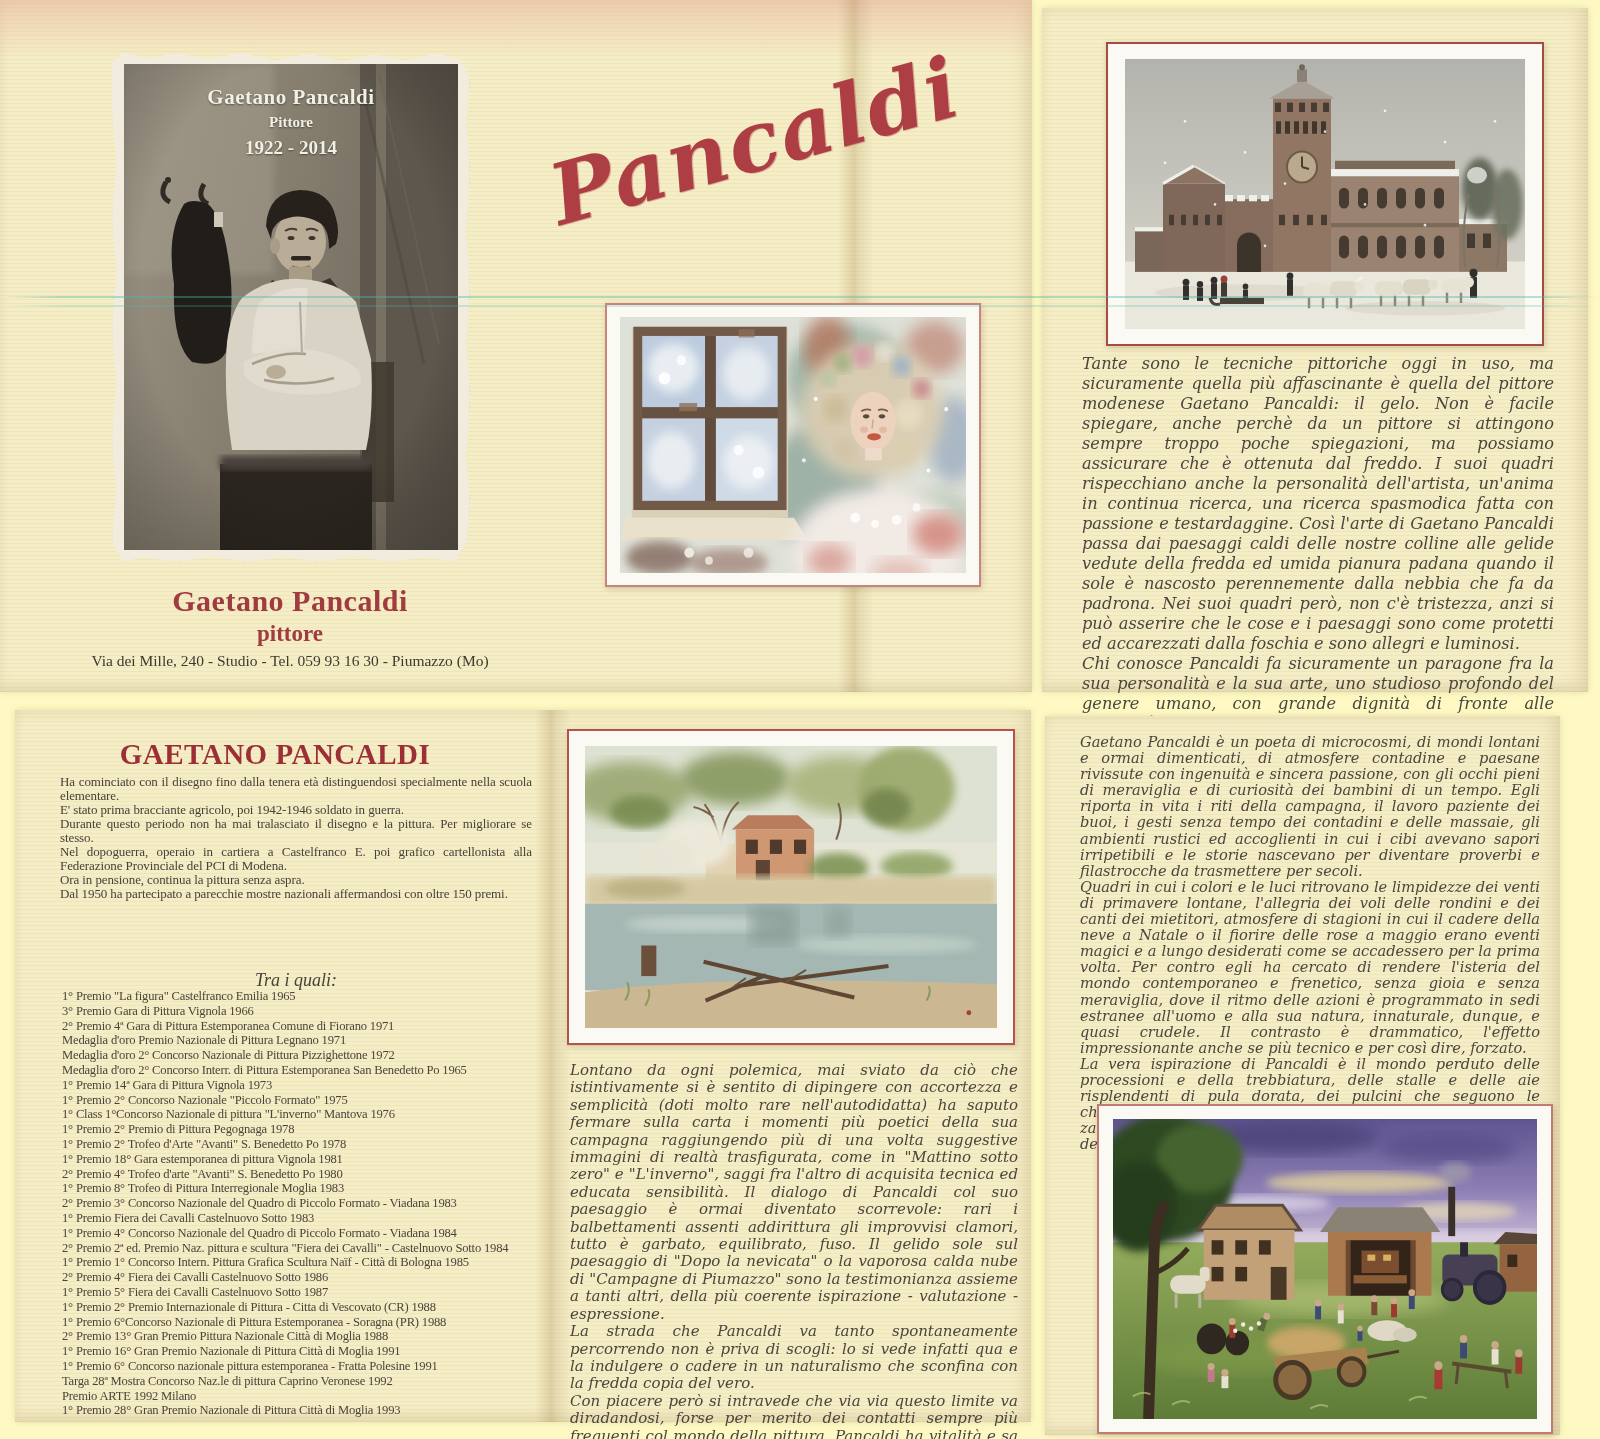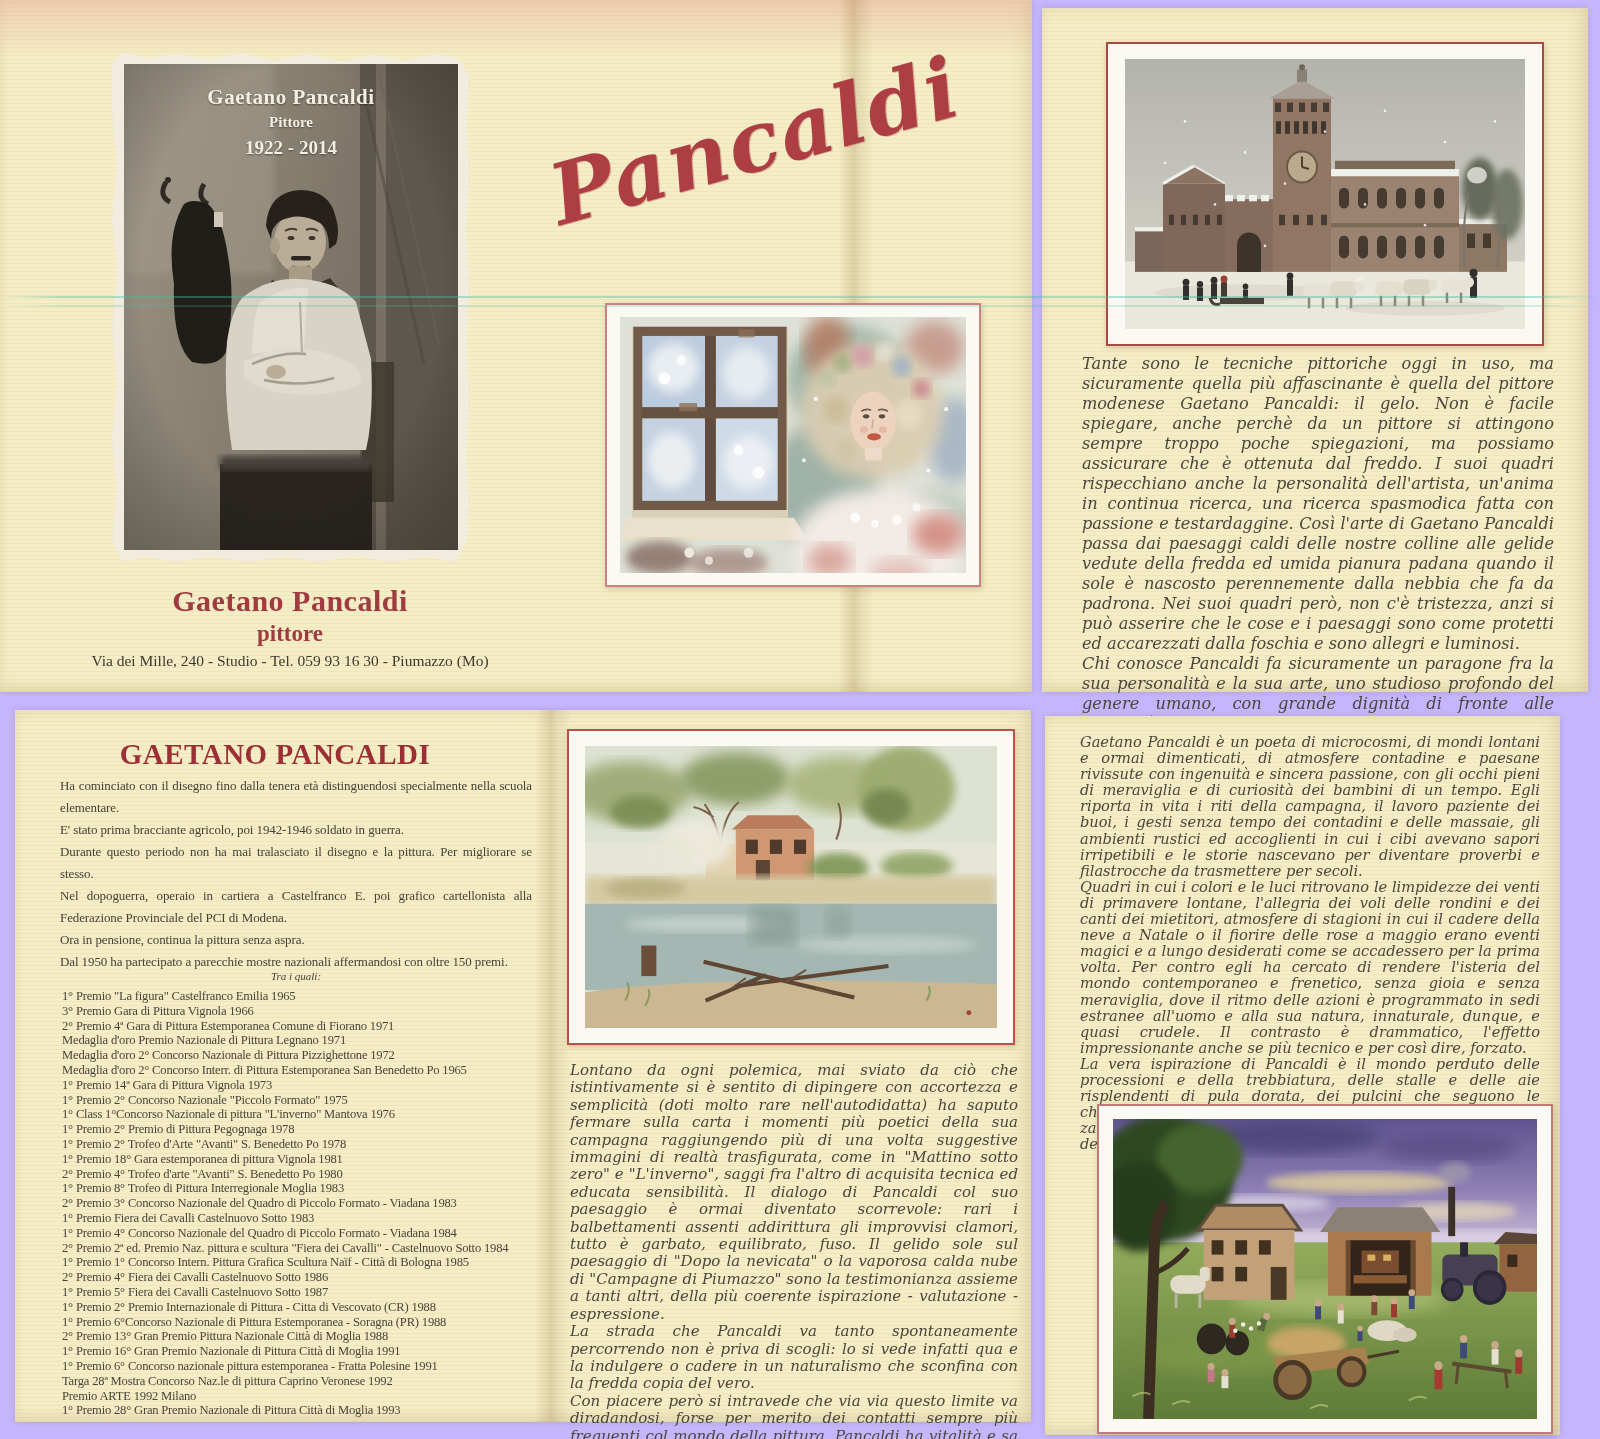--- a/index.html
+++ b/index.html
@@ -1,16 +1,16 @@
 <!DOCTYPE html>
 <html><head>
 <meta charset="utf-8">
 <style>
   html,body{margin:0;padding:0;background:#fbfaf5;}
-  .page{position:relative;width:1600px;height:1439px;background:#c4b5fd;overflow:hidden;
+  .page{position:relative;width:1600px;height:1439px;background:#fef9c3;overflow:hidden;
         font-family:"Liberation Serif", serif;color:#45413a;}
   .panel{position:absolute;background:#f5edc5;
          background-image:repeating-linear-gradient(0deg, rgba(180,150,90,0.09) 0px, rgba(180,150,90,0.09) 1px, transparent 1px, transparent 4px);
          box-shadow:0 0 6px rgba(80,60,20,.15), inset -8px 0 16px rgba(120,90,40,.12), inset 0 -6px 12px rgba(120,90,40,.08);}
   .tl-tint{position:absolute;left:0;right:0;top:0;height:58px;
            background:linear-gradient(180deg, rgba(233,180,158,.55), rgba(233,180,158,0));}
   .fold{position:absolute;top:0;bottom:0;width:36px;
         background:linear-gradient(90deg, rgba(140,105,45,0) 0%, rgba(140,105,45,.22) 45%, rgba(100,75,30,.10) 60%, rgba(140,105,45,0) 100%);}
   .scanline{position:absolute;left:0;width:100%;height:2px;
             background:linear-gradient(90deg, rgba(70,185,165,0) 0%, rgba(70,185,165,.40) 4%, rgba(70,185,165,.40) 96%, rgba(70,185,165,0) 100%);z-index:40;}
@@ -57,25 +57,25 @@
   .quote .para{margin:0;}
   .sig{text-align:right;font-style:italic;}
   .tr-text{left:1082px;top:354px;width:472px;font-size:16.2px;line-height:20px;}
   .tr-sig{margin-top:8px;font-size:16.5px;padding-right:10px;}
   .bc-text{left:570px;top:1062px;width:448px;font-size:15px;line-height:17.4px;}
   .br-text{left:1080px;top:734px;width:460px;font-size:14.6px;line-height:16.1px;}
   .br-sig{margin-top:5px;font-size:15px;padding-right:14px;}
 
   .bl-heading{position:absolute;left:15px;top:738px;width:520px;text-align:center;
               font-size:29px;font-weight:bold;color:#9c2f35;letter-spacing:.5px;}
-  .bl-bio{position:absolute;left:60px;top:775px;width:472px;font-size:13px;line-height:22px;
+  .bl-bio{position:absolute;left:60px;top:775px;width:472px;font-size:13px;line-height:14px;
           text-align:justify;color:#46423a;letter-spacing:-.1px;}
   .bl-bio .para{margin:0;}
   .bl-intro{position:absolute;left:60px;top:970px;width:472px;text-align:center;
-            font-style:italic;font-size:11px;color:#46423a;}
+            font-style:italic;font-size:18px;color:#46423a;}
   .bl-awards{position:absolute;left:62px;top:989px;width:500px;font-size:12.6px;line-height:14.8px;
              color:#4a453c;letter-spacing:-.2px;overflow:hidden;}
   .bl-awards .award{white-space:nowrap;}
 </style>
 </head>
 <body>
 
 <div class="page">
 
   <div class="panel" style="left:0;top:0;width:1032px;height:692px;">

